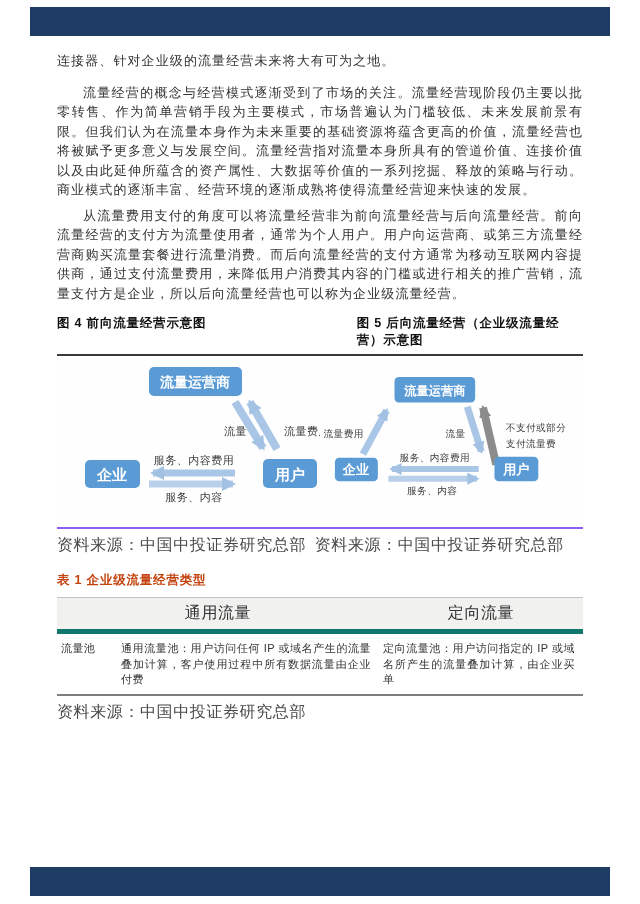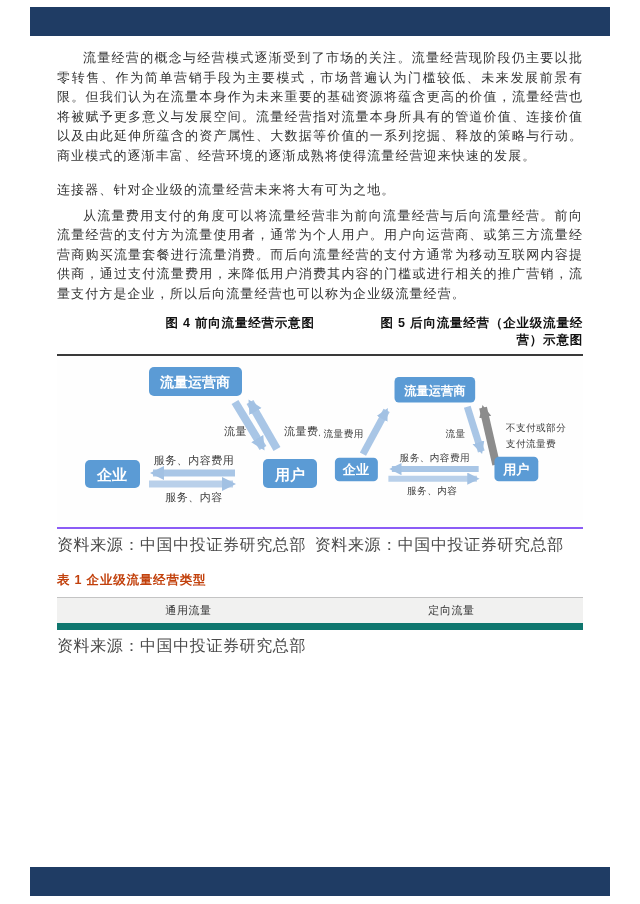--- a/index.html
+++ b/index.html
@@ -12,21 +12,21 @@
   .content{position:absolute;top:36px;left:57px;width:526px;}
   .body-text{
     margin:0;font-size:13px;line-height:19.5px;letter-spacing:1.1px;
     text-align:justify;text-indent:2em;color:#333333;
   }
   .body-text.no-indent{text-indent:0;margin-top:15px;}
   .body-text.p2{margin-top:12px;}
   .body-text.p3{margin-top:6px;}
   .body-text.p4{margin-top:12px;}
   .fig-captions{
-    display:flex;margin-top:12px;padding-bottom:5px;border-bottom:2px solid #3a3a3a;text-align:right;
+    display:flex;margin-top:12px;padding-bottom:5px;border-bottom:2px solid #3a3a3a;
   }
   .fig-caption{font-size:12.5px;font-weight:bold;color:#111111;letter-spacing:0.8px;}
   .fig-caption.left{flex:0 0 49%;}
   .fig-caption.right{flex:1;margin-left:42px;}
   .fig-panels{
     display:flex;height:171px;border-bottom:2px solid #8b5cf6;background:#fefefe;
   }
   .fig-panel{flex:1;position:relative;}
   .fig-svg{display:block;width:100%;height:170px;}
   .fig-sources{display:flex;margin-top:6px;}
@@ -34,22 +34,22 @@
   .fig-sources .source-text.left{flex:0 0 49%;}
   .fig-sources .source-text.right{flex:1;}
   .table-caption{
     margin-top:16px;font-size:12.5px;font-weight:bold;color:#c2410c;letter-spacing:0.8px;
   }
   table.data-table{
     width:100%;margin-top:8px;border-collapse:collapse;
     border-top:1px solid #c4c4c4;border-bottom:2px solid #7d7d7d;
   }
   table.data-table th{
-    background:#f1f1f0;font-weight:normal;font-size:11px;color:#333333;
-    padding:5px 4px;border-bottom:7px solid #0f766e;letter-spacing:0.6px;
+    background:#f1f1f0;font-weight:normal;font-size:16px;color:#333333;
+    padding:5px 4px;border-bottom:5px solid #0f766e;letter-spacing:0.6px;
   }
   table.data-table td{
     font-size:11px;line-height:15.5px;color:#333333;vertical-align:top;
     padding:7px 8px 6px 4px;letter-spacing:0.4px;text-align:justify;
   }
   td.row-label{width:48px;padding-left:6px;white-space:nowrap;}
   td.cell-general{width:250px;}
   .tbl-source{margin-top:6px;}
   .fig6-caption{
     margin-top:20px;font-size:12.5px;font-weight:bold;color:#111111;
@@ -58,22 +58,22 @@
   .node-label{fill:#ffffff;font-family:"Liberation Sans","DejaVu Sans",sans-serif;font-weight:600;}
   .arrow-label{fill:#3c3c3c;font-family:"Liberation Sans","DejaVu Sans",sans-serif;font-size:11px;letter-spacing:0.5px;}
 </style>
 </head>
 <body>
 
 <div class="page">
   <div class="top-bar"></div>
 
   <div class="content">
+    <p class="body-text no-indent">连接器、针对企业级的流量经营未来将大有可为之地。</p>
     <p class="body-text p2">流量经营的概念与经营模式逐渐受到了市场的关注。流量经营现阶段仍主要以批零转售、作为简单营销手段为主要模式，市场普遍认为门槛较低、未来发展前景有限。但我们认为在流量本身作为未来重要的基础资源将蕴含更高的价值，流量经营也将被赋予更多意义与发展空间。流量经营指对流量本身所具有的管道价值、连接价值以及由此延伸所蕴含的资产属性、大数据等价值的一系列挖掘、释放的策略与行动。商业模式的逐渐丰富、经营环境的逐渐成熟将使得流量经营迎来快速的发展。</p>
-    <p class="body-text no-indent">连接器、针对企业级的流量经营未来将大有可为之地。</p>
     <p class="body-text p3">从流量费用支付的角度可以将流量经营非为前向流量经营与后向流量经营。前向流量经营的支付方为流量使用者，通常为个人用户。用户向运营商、或第三方流量经营商购买流量套餐进行流量消费。而后向流量经营的支付方通常为移动互联网内容提供商，通过支付流量费用，来降低用户消费其内容的门槛或进行相关的推广营销，流量支付方是企业，所以后向流量经营也可以称为企业级流量经营。</p>
 
     <div class="fig-captions">
       <div class="fig-caption left">图 4  前向流量经营示意图</div>
       <div class="fig-caption right">图 5 后向流量经营（企业级流量经营）示意图</div>
     </div>
 
     <div class="fig-panels">
 
       <div class="fig-panel">
@@ -149,20 +149,25 @@
     <div class="table-caption">表 1  企业级流量经营类型</div>
 
     <table class="data-table">
       <thead>
         <tr>
           <th colspan="2">通用流量</th>
           <th>定向流量</th>
         </tr>
       </thead>
       <tbody>
+        <tr>
+          <td class="row-label">流量池</td>
+          <td class="cell-general">通用流量池：用户访问任何 IP 或域名产生的流量叠加计算，客户使用过程中所有数据流量由企业付费</td>
+          <td>定向流量池：用户访问指定的 IP 或域名所产生的流量叠加计算，由企业买单</td>
+        </tr>
       </tbody>
     </table>
 
     <div class="source-text tbl-source">资料来源：中国中投证券研究总部</div>
 
   </div>
 
   <div class="bottom-bar"></div>
 </div>
 

